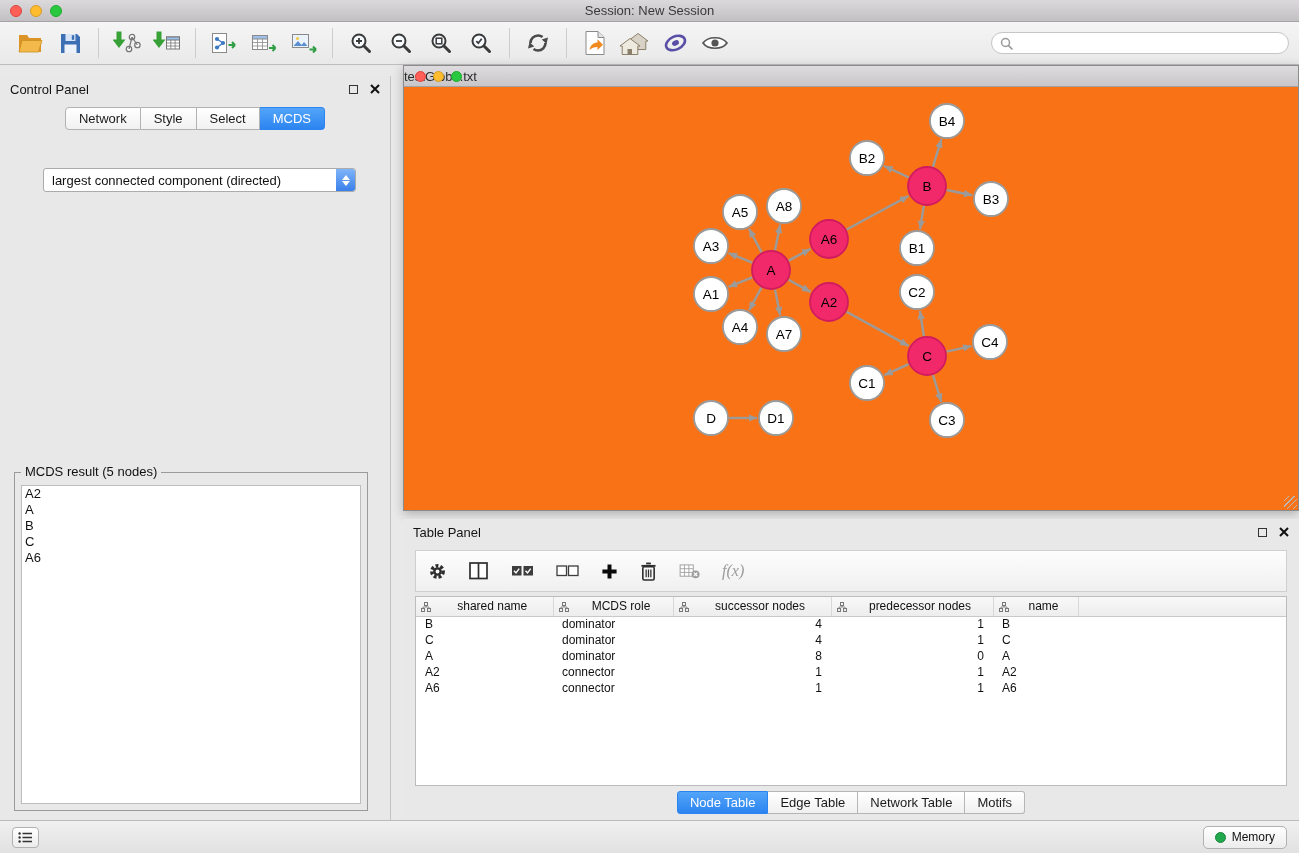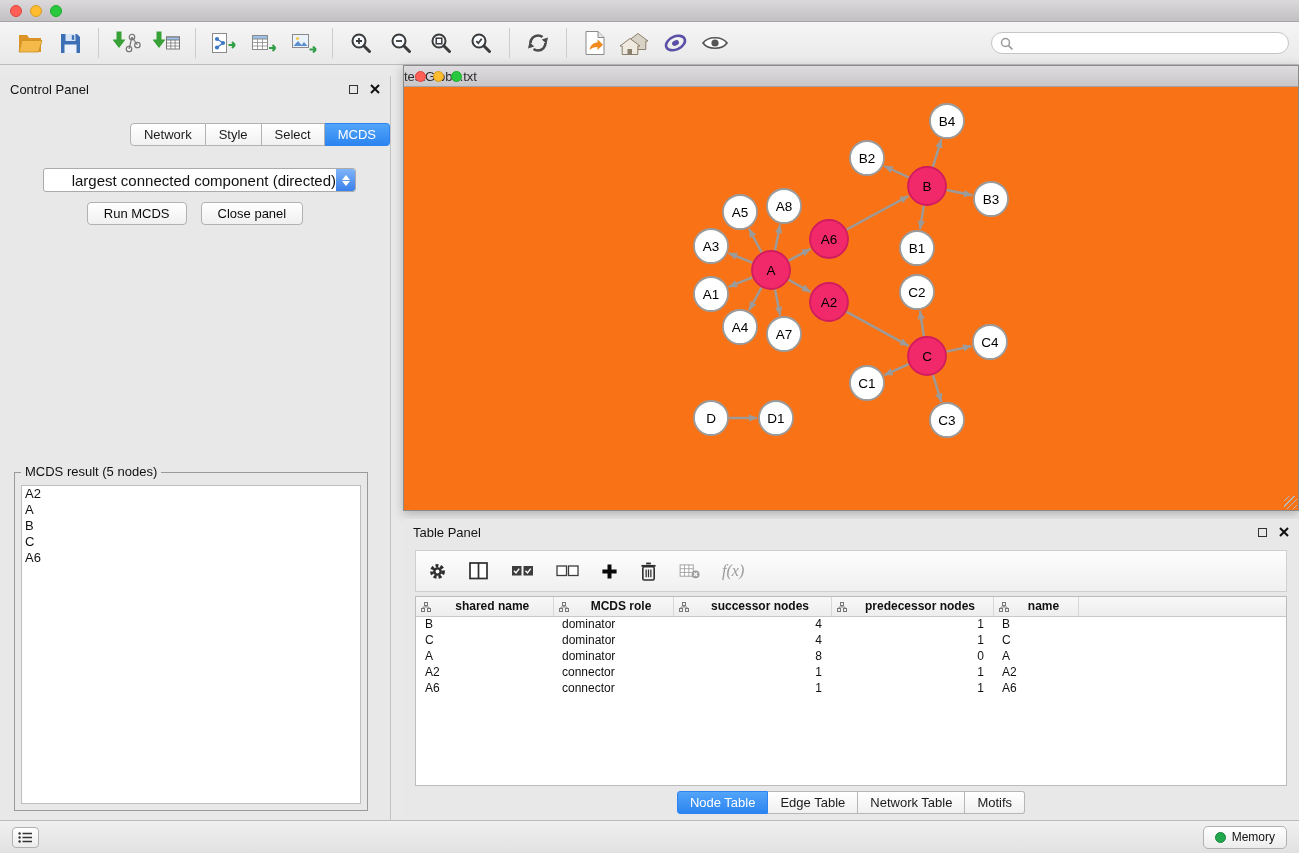--- a/index.html
+++ b/index.html
@@ -28,30 +28,30 @@
   .search-wrap { margin-left:auto; width:298px; height:22px; background:#fff;
     border:1px solid #c6c6c6; border-radius:12px; display:flex; align-items:center; padding:0 8px; }
   .search-wrap input { border:none; outline:none; flex:1; font-size:12px; background:transparent; font-family:"Liberation Sans",sans-serif; }
 
   
   .control-panel { position:absolute; left:0; top:76px; width:391px; height:755px;
     background:#e8e8e8; border-right:1px solid #c2c2c2; }
   .panel-header { height:26px; display:flex; align-items:center; padding:0 10px; font-size:13px; color:#141414; }
   .panel-controls { margin-left:auto; display:flex; gap:12px; align-items:center; }
   .float-glyph { width:9px; height:9px; border:1.4px solid #333; display:inline-block; background:transparent; }
-  .seg-tabs { display:flex; justify-content:flex-end; margin-top:21px; }
+  .seg-tabs { display:flex; justify-content:center; margin-top:5px; }
   .seg-tab { background:linear-gradient(#ffffff,#f1f1f1); border:1px solid #b2b2b2; border-left:none;
     padding:3px 13px; font-size:13px; color:#1b1b1b; cursor:default; }
   .seg-tab:first-child { border-left:1px solid #b2b2b2; border-radius:4px 0 0 4px; }
   .seg-tab:last-child { border-radius:0 4px 4px 0; }
   .seg-tab.active { background:linear-gradient(#53A5F9,#2C84F0); color:#fff; border-color:#2C84F0; }
   .opt-label { position:absolute; top:72px; left:0; width:100%; text-align:center; font-size:13px; color:#0c0c0c; }
   .dropdown { position:absolute; left:43px; top:92px; width:313px; height:24px; background:#fff;
     border:1px solid #ababab; border-radius:3px; display:flex; align-items:center; overflow:hidden; }
-  .dropdown .val { flex:1; font-size:15px; padding-left:8px; white-space:nowrap;text-align:right; }
+  .dropdown .val { flex:1; font-size:13px; padding-left:8px; white-space:nowrap; }
   .dd-stepper { width:19px; height:100%; background:linear-gradient(#7FB4F8,#3A80EC);
     display:flex; flex-direction:column; align-items:center; justify-content:center; gap:1px; border-radius:0 2px 2px 0; }
   .btn-row { position:absolute; top:126px; left:0; width:100%; display:flex; justify-content:center; gap:14px; }
   .btn { background:linear-gradient(#ffffff,#f0f0f0); border:1px solid #b2b2b2; border-radius:4px;
     font-size:13px; padding:3px 16px; color:#0c0c0c; font-family:"Liberation Sans",sans-serif; }
   .result-group { position:absolute; left:14px; top:396px; width:354px; height:339px; border:1px solid #9a9a9a;padding-left:14px; }
   .result-legend { position:absolute; top:-9px; left:6px; background:#e8e8e8; padding:0 4px; font-size:13px; }
   .result-list { position:absolute; left:6px; right:6px; top:12px; bottom:6px; background:#fff;
     border:1px solid #bdbdbd; overflow:auto; font-size:13px; }
   .result-item { height:16px; line-height:16px; padding-left:3px; }
@@ -75,21 +75,21 @@
   
   .table-panel { position:absolute; left:403px; top:519px; width:896px; height:301px; background:#e8e8e8; }
   .tp-toolbar { position:absolute; left:12px; top:31px; width:872px; height:42px;
     background:linear-gradient(#fdfdfd,#f0f0f0); border:1px solid #cfcfcf;
     display:flex; align-items:center; padding:0 12px; gap:22px; }
   .fx { font-family:"Liberation Serif",serif; font-style:italic; font-size:16px; color:#9a9a9a; }
   .tp-table-wrap { position:absolute; left:12px; top:77px; width:872px; height:190px;
     background:#fff; border:1px solid #bcbcbc; overflow:hidden; }
   table.data { border-collapse:collapse; width:100%; table-layout:fixed; font-size:12px; }
   table.data th { background:linear-gradient(#f8f8f8,#ededed); border-right:1px solid #d8d8d8;
-    border-bottom:1px solid #c9c9c9; height:19px; font-weight:bold; font-size:12px;
+    border-bottom:1px solid #c9c9c9; height:19px; font-weight:normal; font-size:12px;
     position:relative; padding:0 4px 0 20px; white-space:nowrap; overflow:hidden; }
   table.data th .col-icon { position:absolute; left:5px; top:4px; }
   table.data td { height:16px; padding:0 9px; white-space:nowrap; overflow:hidden; }
   table.data td.num { text-align:right; }
   .tp-tabs { position:absolute; left:0; width:100%; top:272px; display:flex; justify-content:center; }
   .bottom-tab { background:linear-gradient(#ffffff,#f0f0f0); border:1px solid #b6b6b6; border-left:none;
     padding:3px 12px; font-size:13px; color:#1b1b1b; }
   .bottom-tab:first-child { border-left:1px solid #b6b6b6; border-radius:3px 0 0 3px; }
   .bottom-tab:last-child { border-radius:0 3px 3px 0; }
   .bottom-tab.active { background:linear-gradient(#53A5F9,#2C84F0); color:#fff; border-color:#2C84F0; }
@@ -106,20 +106,21 @@
 </style>
 </head>
 <body>
 
 <div class="titlebar">
   <div class="traffic">
     <span class="light red"></span>
     <span class="light yellow"></span>
     <span class="light green"></span>
   </div>
+  <div class="win-title">Session: New Session</div>
 </div>
 
 <div class="toolbar">
   <div class="tb-btn">
     <svg width="26" height="24" viewBox="0 0 26 24">
         <path d="M2 4 h8 l2 3 h12 v14 H2 Z" fill="#DD9426"></path>
         <path d="M5 9.5 h20 l-3.5 11.5 H2 Z" fill="#F3B94B" stroke="#C98F1E" stroke-width="0.8"></path>
       </svg>
   </div>
   <div class="tb-btn">
@@ -271,24 +272,20 @@
   <div class="dropdown">
     <span class="val">largest connected component (directed)</span>
     <span class="dd-stepper">
       <svg width="8" height="5" viewBox="0 0 8 5">
           <path d="M4 0 L8 5 H0 Z" fill="#fff"></path>
         </svg>
       <svg width="8" height="5" viewBox="0 0 8 5">
           <path d="M4 5 L0 0 H8 Z" fill="#fff"></path>
         </svg>
     </span>
-  </div>
-  <div class="btn-row">
-    <button class="btn">Run MCDS</button>
-    <button class="btn">Close panel</button>
   </div>
   <div class="result-group">
     <span class="result-legend">MCDS result (5 nodes)</span>
     <div class="result-list" id="mcds-result-list">
         <div class="result-item">A2</div>
         <div class="result-item">A</div>
         <div class="result-item">B</div>
         <div class="result-item">C</div>
         <div class="result-item">A6</div>
       </div>

